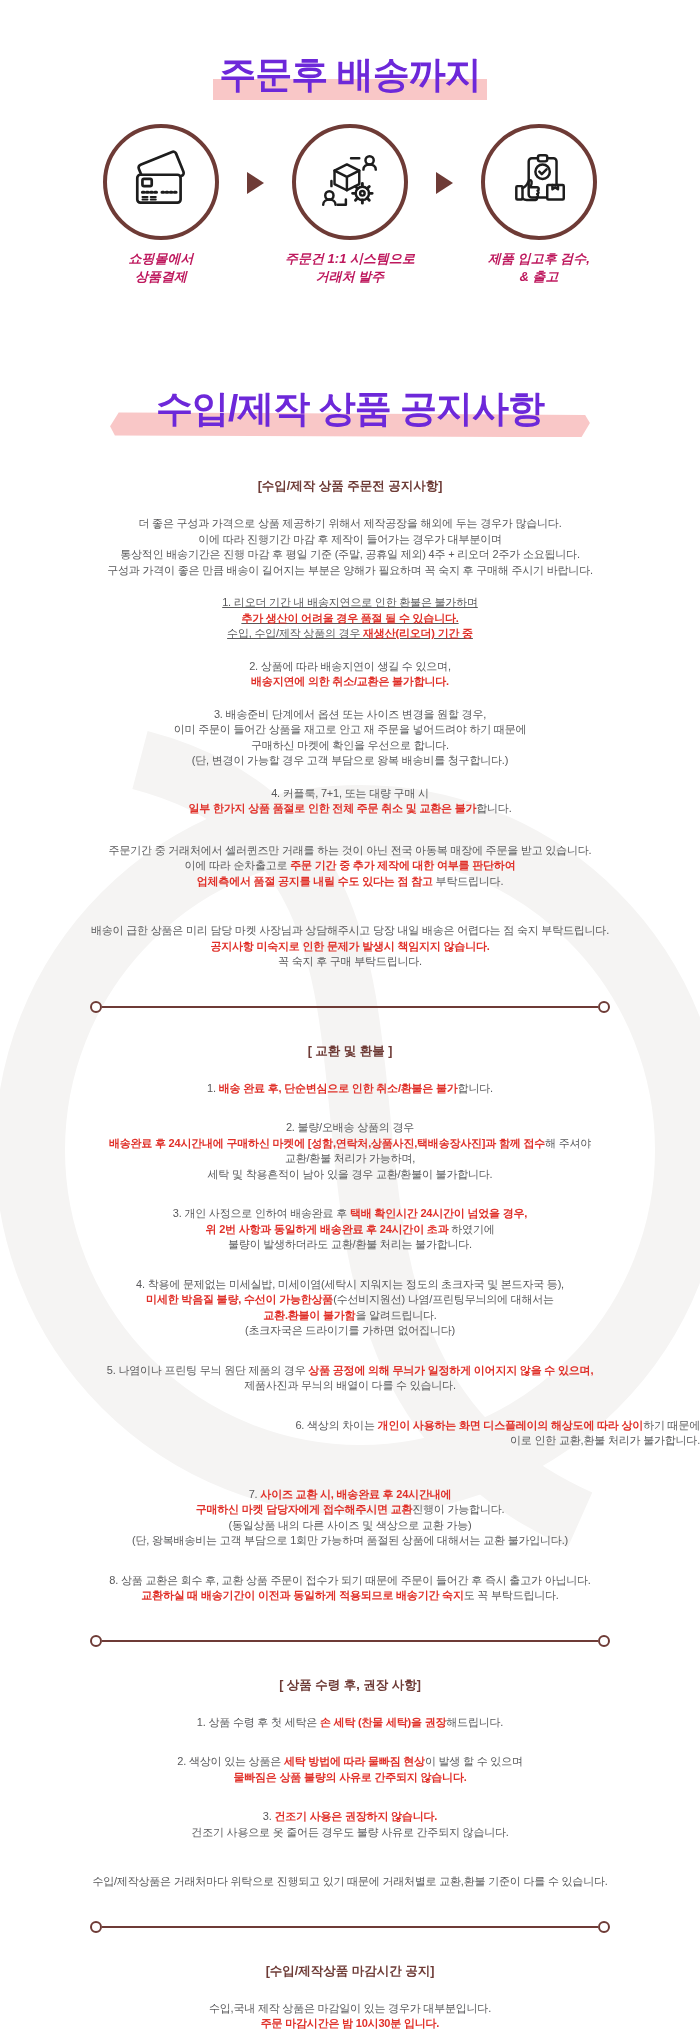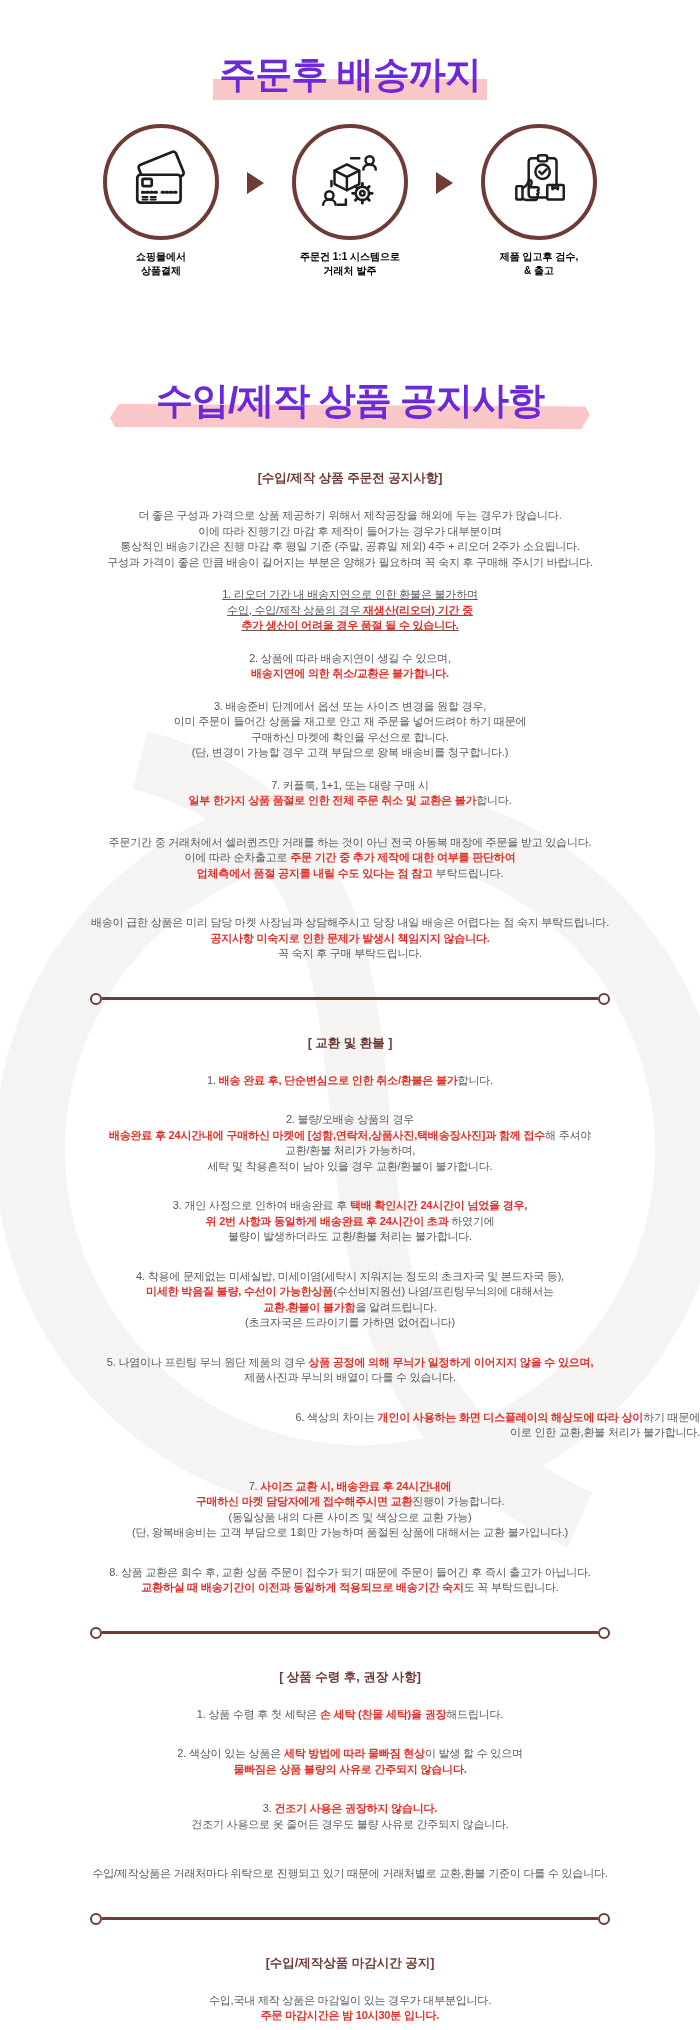--- a/index.html
+++ b/index.html
@@ -36,21 +36,21 @@
   }
   .step-col{width:172px;}
   .step-circle{
     width:108px;height:108px;margin:0 auto;
     border:4px solid #6e3b36;border-radius:50%;
     background:#fff;display:flex;align-items:center;justify-content:center;
   }
   .step-circle svg{display:block;}
   .step-label{
     margin-top:10px;
-    font-size:10px;font-weight:600;color:#000000;line-height:1.4;
+    font-size:13px;font-weight:600;color:#be185d;line-height:1.4;font-style:italic;
   }
   .step-arrow{
     margin-top:48px;
     width:0;height:0;
     border-left:17px solid #6e3b36;
     border-top:11px solid transparent;
     border-bottom:11px solid transparent;
   }
 
   
@@ -177,35 +177,35 @@
     <div class="notice-body">
         <div class="sec-hdr">[수입/제작 상품 주문전 공지사항]</div>
         <div class="para">
           <div class="line"><span>더 좋은 구성과 가격으로 상품 제공하기 위해서 제작공장을 해외에 두는 경우가 많습니다.</span></div>
           <div class="line"><span>이에 따라 진행기간 마감 후 제작이 들어가는 경우가 대부분이며</span></div>
           <div class="line"><span>통상적인 배송기간은 진행 마감 후 평일 기준 (주말, 공휴일 제외) 4주 + 리오더 2주가 소요됩니다.</span></div>
           <div class="line"><span>구성과 가격이 좋은 만큼 배송이 길어지는 부분은 양해가 필요하며 꼭 숙지 후 구매해 주시기 바랍니다.</span></div>
         </div>
         <div class="para" style="margin-top: 8px; text-decoration: underline;">
           <div class="line"><span>1. 리오더 기간 내 배송지연으로 인한 환불은 불가하며</span></div>
+          <div class="line"><span class="red">추가 생산이 어려울 경우 품절 될 수 있습니다.</span></div>
           <div class="line"><span>수입, 수입/제작 상품의 경우 </span><span class="red">재생산(리오더) 기간 중</span></div>
-          <div class="line"><span class="red">추가 생산이 어려울 경우 품절 될 수 있습니다.</span></div>
         </div>
         <div class="para">
           <div class="line"><span>2. 상품에 따라 배송지연이 생길 수 있으며,</span></div>
           <div class="line"><span class="red">배송지연에 의한 취소/교환은 불가합니다.</span></div>
         </div>
         <div class="para">
           <div class="line"><span>3. 배송준비 단계에서 옵션 또는 사이즈 변경을 원할 경우,</span></div>
           <div class="line"><span>이미 주문이 들어간 상품을 재고로 안고 재 주문을 넣어드려야 하기 때문에</span></div>
           <div class="line"><span>구매하신 마켓에 확인을 우선으로 합니다.</span></div>
           <div class="line"><span>(단, 변경이 가능할 경우 고객 부담으로 왕복 배송비를 청구합니다.)</span></div>
         </div>
         <div class="para">
-          <div class="line"><span>7. 커플룩, 1+1, 또는 대량 구매 시</span></div>
+          <div class="line"><span>4. 커플룩, 7+1, 또는 대량 구매 시</span></div>
           <div class="line"><span class="red">일부 한가지 상품 품절로 인한 전체 주문 취소 및 교환은 불가</span><span>합니다.</span></div>
         </div>
         <div class="para" style="margin-top: 26px;">
           <div class="line"><span>주문기간 중 거래처에서 셀러퀸즈만 거래를 하는 것이 아닌 전국 아동복 매장에 주문을 받고 있습니다.</span></div>
           <div class="line"><span>이에 따라 순차출고로 </span><span class="red">주문 기간 중 추가 제작에 대한 여부를 판단하여</span></div>
           <div class="line"><span class="red">업체측에서 품절 공지를 내릴 수도 있다는 점 참고</span><span> 부탁드립니다.</span></div>
         </div>
         <div class="para" style="margin-top: 34px;">
           <div class="line"><span>배송이 급한 상품은 미리 담당 마켓 사장님과 상담해주시고 당장 내일 배송은 어렵다는 점 숙지 부탁드립니다.</span></div>
           <div class="line"><span class="red">공지사항 미숙지로 인한 문제가 발생시 책임지지 않습니다.</span></div>

